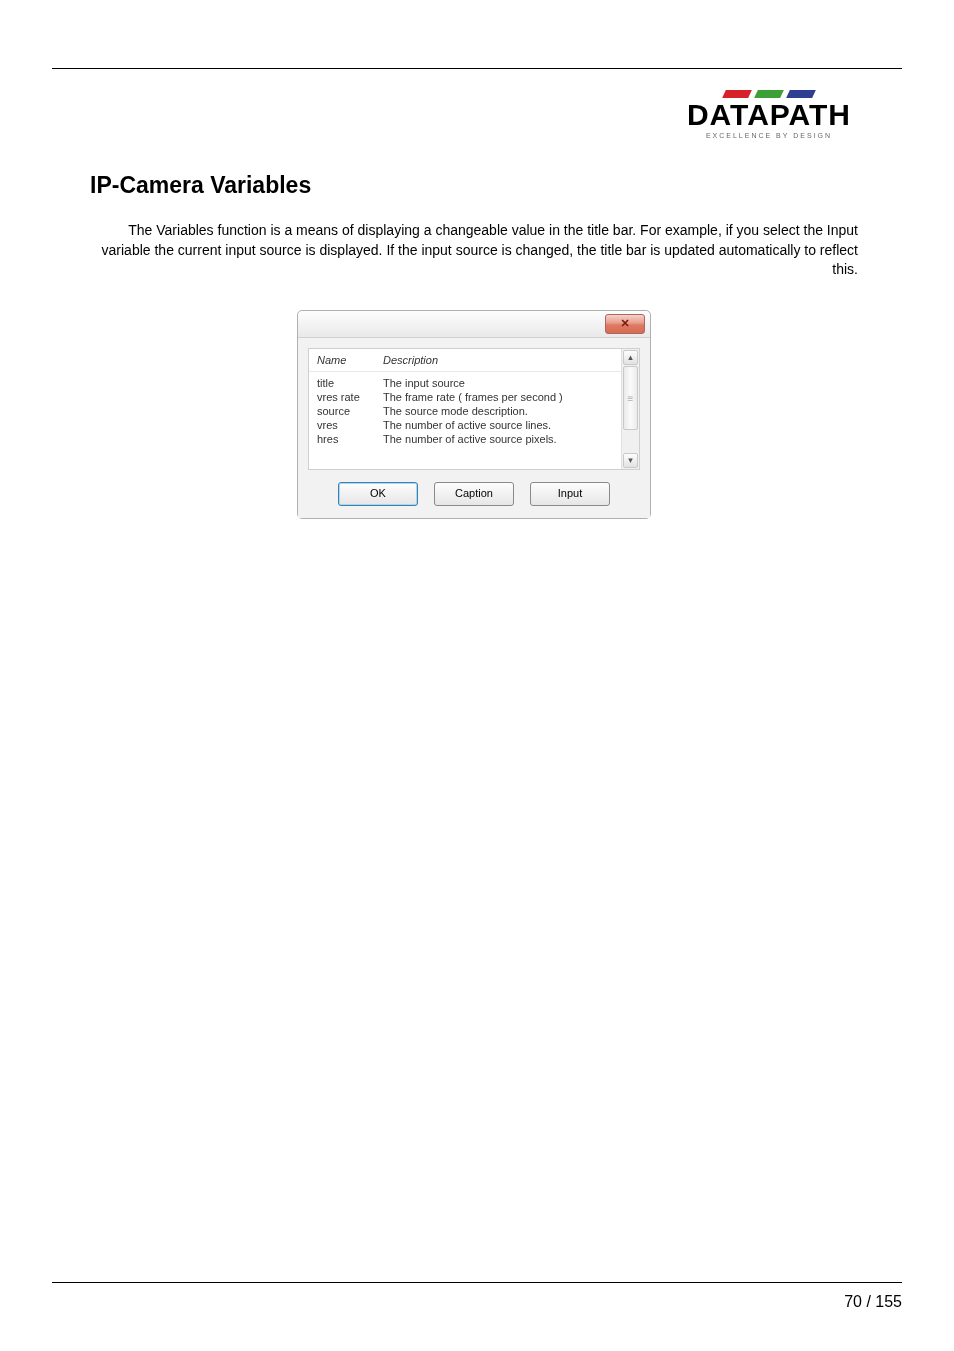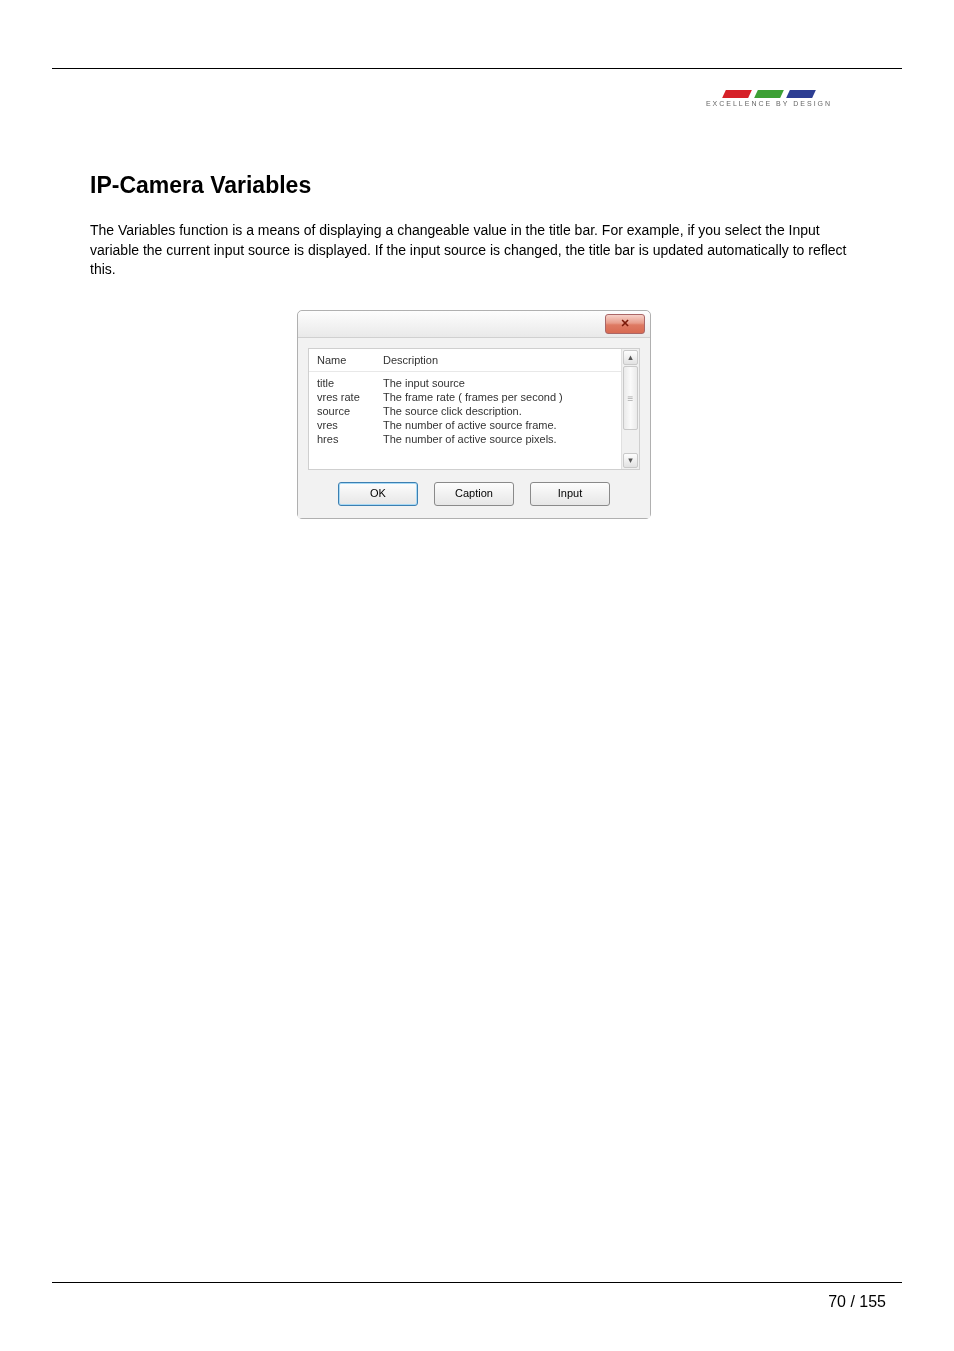--- a/index.html
+++ b/index.html
@@ -25,21 +25,21 @@
   }
   .bottom-rule {
     position: absolute;
     bottom: 68px;
     left: 52px;
     right: 52px;
     border-top: 1px solid #000;
   }
   .page-num {
     position: absolute;
-    right: 68px;
+    right: 52px;
     bottom: 40px;
     font-size: 16px;
   }
   .logo-wrap {
     position: absolute;
     top: 90px;
     right: 90px;
     width: 190px;
     text-align: center;
   }
@@ -80,20 +80,21 @@
   }
   h1 {
     font-size: 23px;
     font-weight: bold;
     margin: 0 0 22px 0;
   }
   p {
     font-size: 14px;
     line-height: 1.4;
     margin: 0 0 14px 0;
+    text-align: right;
   }
   p .bold { font-weight: bold; }
 
   
   .dialog-wrap {
     margin: 30px auto 40px auto;
     width: 354px;
   }
   .dialog {
     border: 1px solid #b0b0b0;
@@ -143,20 +144,21 @@
   }
   .list-header, .list-row {
     display: flex;
     padding: 1px 8px;
     color: #333;
   }
   .list-header {
     border-bottom: 1px solid #e8e8e8;
     padding-bottom: 5px;
     margin-bottom: 4px;
+    font-style: italic;
   }
   .col-name { width: 66px; flex: 0 0 66px; }
   .col-desc { flex: 1; }
   .partial-row {
     padding: 0px 8px;
     display: flex;
     color: #333;
     height: 6px;
     overflow: hidden;
     border-top: 1px dotted transparent;
@@ -233,20 +235,21 @@
 <div class="page">
 
   <div class="top-rule"></div>
 
   <div class="logo-wrap">
     <div class="logo-bars">
       <span class="bar-red"></span>
         <span class="bar-green"></span>
         <span class="bar-blue"></span>
     </div>
+    <div class="logo-text">DATAPATH</div>
     <div class="logo-tag">EXCELLENCE BY DESIGN</div>
   </div>
 
   <div class="content">
     <h1>IP-Camera Variables</h1>
 
     <p>The Variables function is a means of displaying a changeable value in the title bar. For example, if you select the Input variable the current input source is displayed. If the input source is changed, the title bar is updated automatically to reflect this.</p>
 
     <div class="dialog-wrap">
       <div class="dialog">
@@ -265,25 +268,25 @@
               <div class="list-row">
                 <div class="col-name">title</div>
                 <div class="col-desc">The input source</div>
               </div>
               <div class="list-row">
                 <div class="col-name">vres rate</div>
                 <div class="col-desc">The frame rate ( frames per second )</div>
               </div>
               <div class="list-row">
                 <div class="col-name">source</div>
-                <div class="col-desc">The source click description.</div>
+                <div class="col-desc">The source mode description.</div>
               </div>
               <div class="list-row">
                 <div class="col-name">vres</div>
-                <div class="col-desc">The number of active source frame.</div>
+                <div class="col-desc">The number of active source lines.</div>
               </div>
               <div class="list-row">
                 <div class="col-name">hres</div>
                 <div class="col-desc">The number of active source pixels.</div>
               </div>
               <div class="partial-row">
                 <div class="col-name">&nbsp;</div>
                 <div class="col-desc">—</div>
               </div>
             </div>

